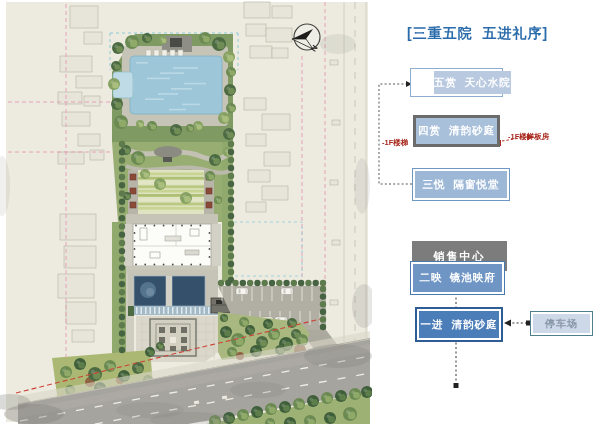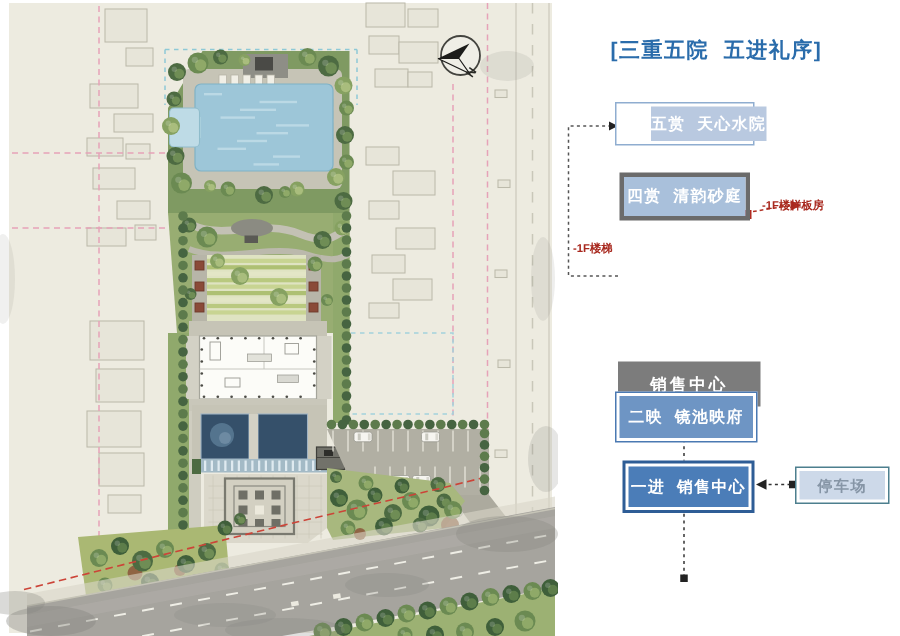--- a/index.html
+++ b/index.html
@@ -14,27 +14,27 @@
       font-weight:bold;font-size:10.5px;letter-spacing:1px;white-space:pre;}
   #box1{left:410px;top:68px;width:93px;height:29px;border:1px solid var(--box1-edge);padding-left:23px;}
   #box1 .in{background:var(--box1-fill);}
   #box2{left:413px;top:115px;width:87px;height:32px;border:3px solid var(--box2-edge);padding:0;}
   #box2 .in{background:var(--box2-fill);}
   #box3{left:412px;top:168px;width:98px;height:33px;border:1px solid var(--box3-edge);}
   #box3 .in{background:var(--box3-fill);}
   #box4{left:412px;top:213px;width:95px;height:30px;border:none;padding:0;background:var(--box4-fill);margin-top:28px;}
   #box4 .in{background:var(--box4-fill);font-size:11px;letter-spacing:2px;}
   #box5{left:410px;top:261px;width:95px;height:34px;border:1px solid var(--box5-edge);}
-  #box5 .in{background:var(--box5-fill);}
+  #box5 .in{background:var(--box5-fill);font-family:Liberation Serif, serif;}
   #box6{left:415px;top:307px;width:88px;height:35px;border:2px solid var(--box6-edge);}
   #box6 .in{background:var(--box6-fill);}
   #box7{left:530px;top:311px;width:63px;height:25px;border:1px solid var(--box7-edge);}
   #box7 .in{background:var(--box7-fill);color:var(--box7-text);font-size:10px;}
   .note{position:absolute;z-index:2;color:var(--annotation-red);font-size:7.5px;font-weight:bold;white-space:pre;}
-  #note-left{left:382px;top:138px;margin-top:23px;}
+  #note-left{left:382px;top:138px;}
   #note-right{left:508px;top:132px;text-align:right;}
 </style>
 </head>
 <body>
 
 <div id="app">
 
   <svg id="siteplan" width="372" height="424" viewBox="0 0 372 424">
     <rect x="6" y="2" width="362" height="420" fill="#edebe0"></rect>
 
@@ -668,28 +668,31 @@
     <path d="M132,141 L157,137" fill="none" stroke="#b23226" stroke-width="1" stroke-dasharray="2.5 2"></path>
     <polygon points="157,133.5 164,137 157,140.5" fill="#b23226"></polygon>
   </svg>
 
   <div class="fbox" id="box1">
     <div class="in">五赏  天心水院</div>
   </div>
   <div class="fbox" id="box2">
     <div class="in">四赏  清韵砂庭</div>
   </div>
+  <div class="fbox" id="box3">
+    <div class="in">三悦  隔窗悦堂</div>
+  </div>
   <div class="fbox" id="box4">
     <div class="in">销售中心</div>
   </div>
   <div class="fbox" id="box5">
     <div class="in">二映  镜池映府</div>
   </div>
   <div class="fbox" id="box6">
-    <div class="in">一进  销售中心</div>
+    <div class="in">一进  清韵砂庭</div>
   </div>
   <div class="fbox" id="box7">
     <div class="in">停车场</div>
   </div>
 
   <div class="note" id="note-left">-1F楼梯</div>
   <div class="note" id="note-right">-1F楼样板房</div>
 </div>
 
 </body></html>

